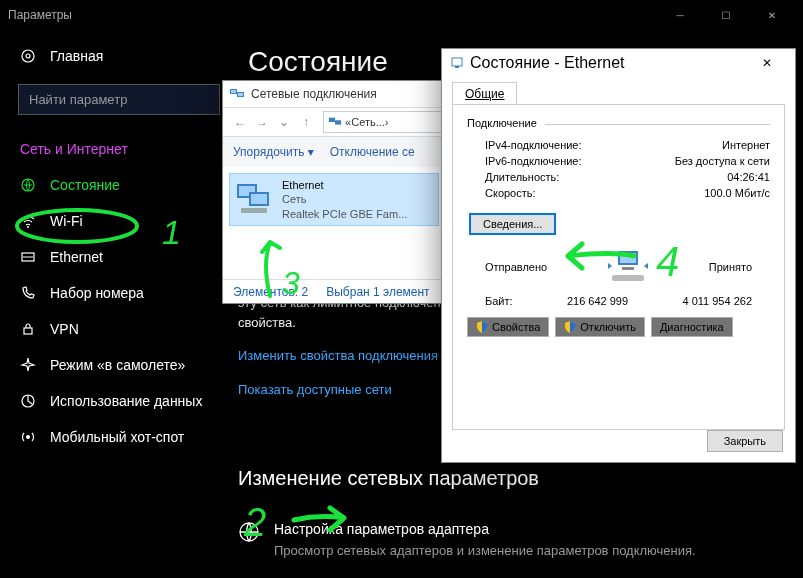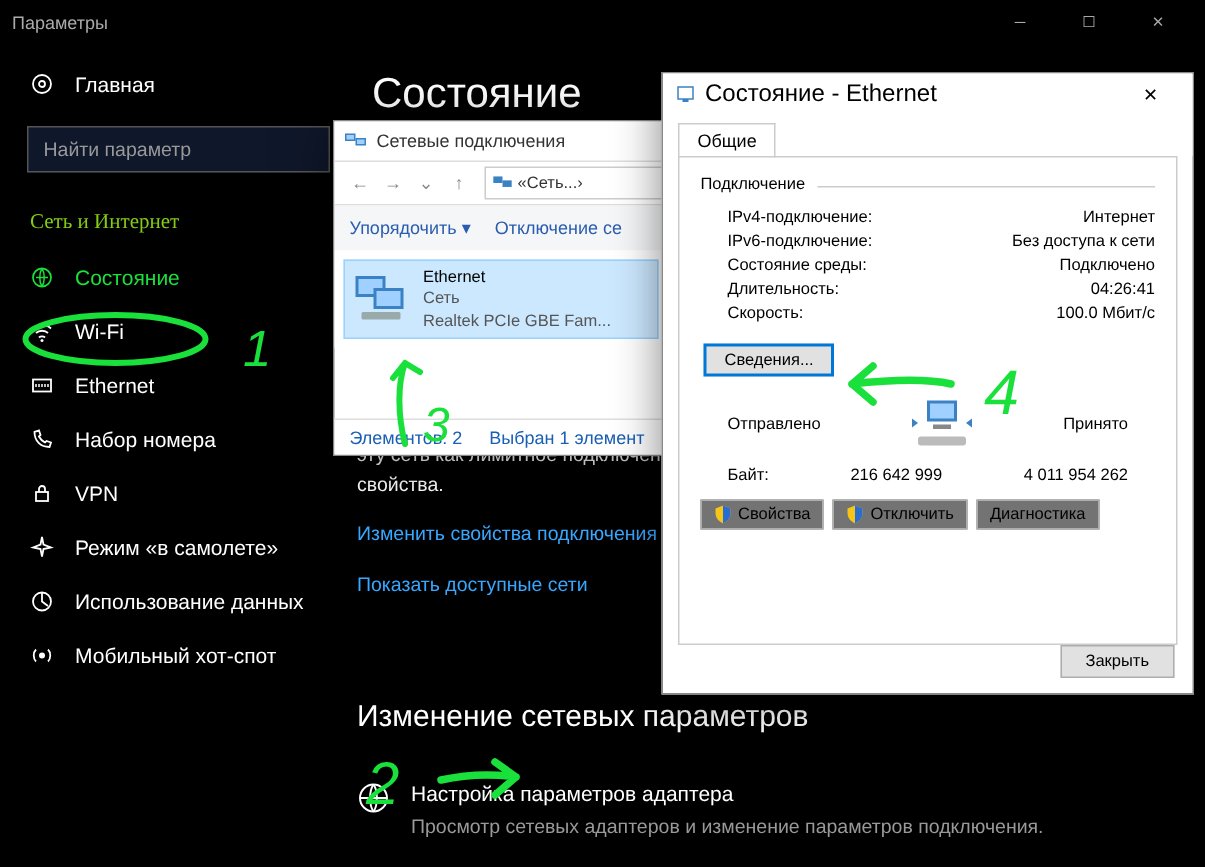--- a/index.html
+++ b/index.html
@@ -8,21 +8,21 @@
 
 .settings-window { position: absolute; left: 0; top: 0; width: 803px; height: 578px; background: #000; }
 .settings-titlebar { height: 30px; display: flex; align-items: center; padding: 0 8px; color: #aaa; font-size: 12px; }
 .settings-titlebar-title { flex: 1; }
 .titlebar-btn { width: 46px; height: 30px; display: flex; align-items: center; justify-content: center; color: #aaa; font-size: 10px; }
 .settings-body { display: flex; margin-top: 8px; }
 .sidebar { width: 238px; padding-left: 0; }
 .home-row { display: flex; align-items: center; padding: 10px 20px; color: #fff; font-size: 14px; }
 .home-row svg { margin-right: 14px; }
 .search-box { margin: 10px 18px 18px 18px; border: 1px solid #555; padding: 7px 10px; color: #999; font-size: 13px; background: #0f172a; }
-.section-label { color: #84cc16; font-size: 14px; padding: 8px 20px 10px 20px; font-family: Liberation Serif, serif; }
+.section-label { color: #d946ef; font-size: 14px; padding: 8px 20px 10px 20px; }
 .nav-item { display: flex; align-items: center; padding: 10px 20px; color: #fff; font-size: 14px; cursor: pointer; }
 .nav-item svg { margin-right: 14px; flex-shrink: 0; }
 .nav-item.active { color: #19e03a; }
 
 .main-area { flex: 1; padding: 0 0 0 10px; color: #fff; position: relative; }
 .main-title { font-size: 28px; font-weight: 300; padding: 8px 0 18px 0; }
 .main-partial { color: #fff; font-size: 13px; line-height: 1.5; position: absolute; top: 255px; left: 0; }
 .link-text { color: #37a7ff; font-size: 13px; margin-top: 14px; display: block; }
 .change-title { font-size: 20px; font-weight: 300; margin-top: 64px; }
 .adapter-settings { display: flex; margin-top: 26px; }
@@ -50,21 +50,21 @@
 .netconn-status { position: absolute; bottom: 0; left: 0; right: 0; height: 24px; border-top: 1px solid #ddd; display: flex; align-items: center; padding: 0 10px; font-size: 12px; color: #1a5fb4; background: #fff; }
 .netconn-status span { margin-right: 18px; }
 
 
 .eth-dialog { position: absolute; left: 441px; top: 48px; width: 355px; height: 415px; background: #fff; border: 1px solid #888; box-shadow: 0 4px 30px rgba(0,0,0,0.5); font-size: 12px; color: #000; }
 .eth-titlebar { height: 28px; display: flex; align-items: center; padding: 0 8px; background: #fff; }
 .eth-titlebar .tb-icon { margin-right: 6px; }
 .eth-titlebar-title { flex: 1; font-size: 16px; }
 .eth-close { width: 40px; height: 24px; display: flex; align-items: center; justify-content: center; }
 .eth-tabs { display: flex; padding: 4px 10px 0 10px; background: #fff; }
-.eth-tab { border: 1px solid #ccc; border-bottom: none; padding: 4px 12px; background: #fff; font-size: 12px; position: relative; top: 1px; }
+.eth-tab { border: 1px solid #ccc; border-bottom: none; padding: 4px 12px; background: #fff; font-size: 12px; position: relative; top: 1px; text-decoration: underline; }
 .eth-tab-panel { border: 1px solid #ccc; margin: 0 10px 10px 10px; padding: 12px 14px; height: 326px; position: relative; }
 .fieldset-label { font-size: 11px; position: relative; }
 .fieldset-label::after { content: ""; position: absolute; left: 78px; right: 0; top: 7px; border-top: 1px solid #ccc; }
 .fieldset-label.act::after { left: 70px; }
 .conn-grid { margin: 8px 0 12px 18px; }
 .conn-row { display: flex; justify-content: space-between; padding: 2px 0; font-size: 11px; }
 .conn-row .lab { color: #000; }
 .conn-row .val { color: #000; }
 .details-btn { border: 2px solid #0078d7; background: #e1e1e1; padding: 3px 12px; font-size: 11px; margin-left: 2px; cursor: pointer; }
 .activity-box { margin-top: 14px; }
@@ -259,24 +259,20 @@
     <div class="conn-grid">
       <div class="conn-row">
           <span class="lab">IPv4-подключение:</span>
           <span class="val">Интернет</span>
         </div>
       <div class="conn-row">
           <span class="lab">IPv6-подключение:</span>
           <span class="val">Без доступа к сети</span>
         </div>
       <div class="conn-row">
-          <span class="lab">Состояние среды:</span>
-          <span class="val">Подключено</span>
-        </div>
-      <div class="conn-row">
           <span class="lab">Длительность:</span>
           <span class="val">04:26:41</span>
         </div>
       <div class="conn-row">
           <span class="lab">Скорость:</span>
           <span class="val">100.0 Мбит/с</span>
         </div>
     </div>
     <button class="details-btn">Сведения...</button>
 

